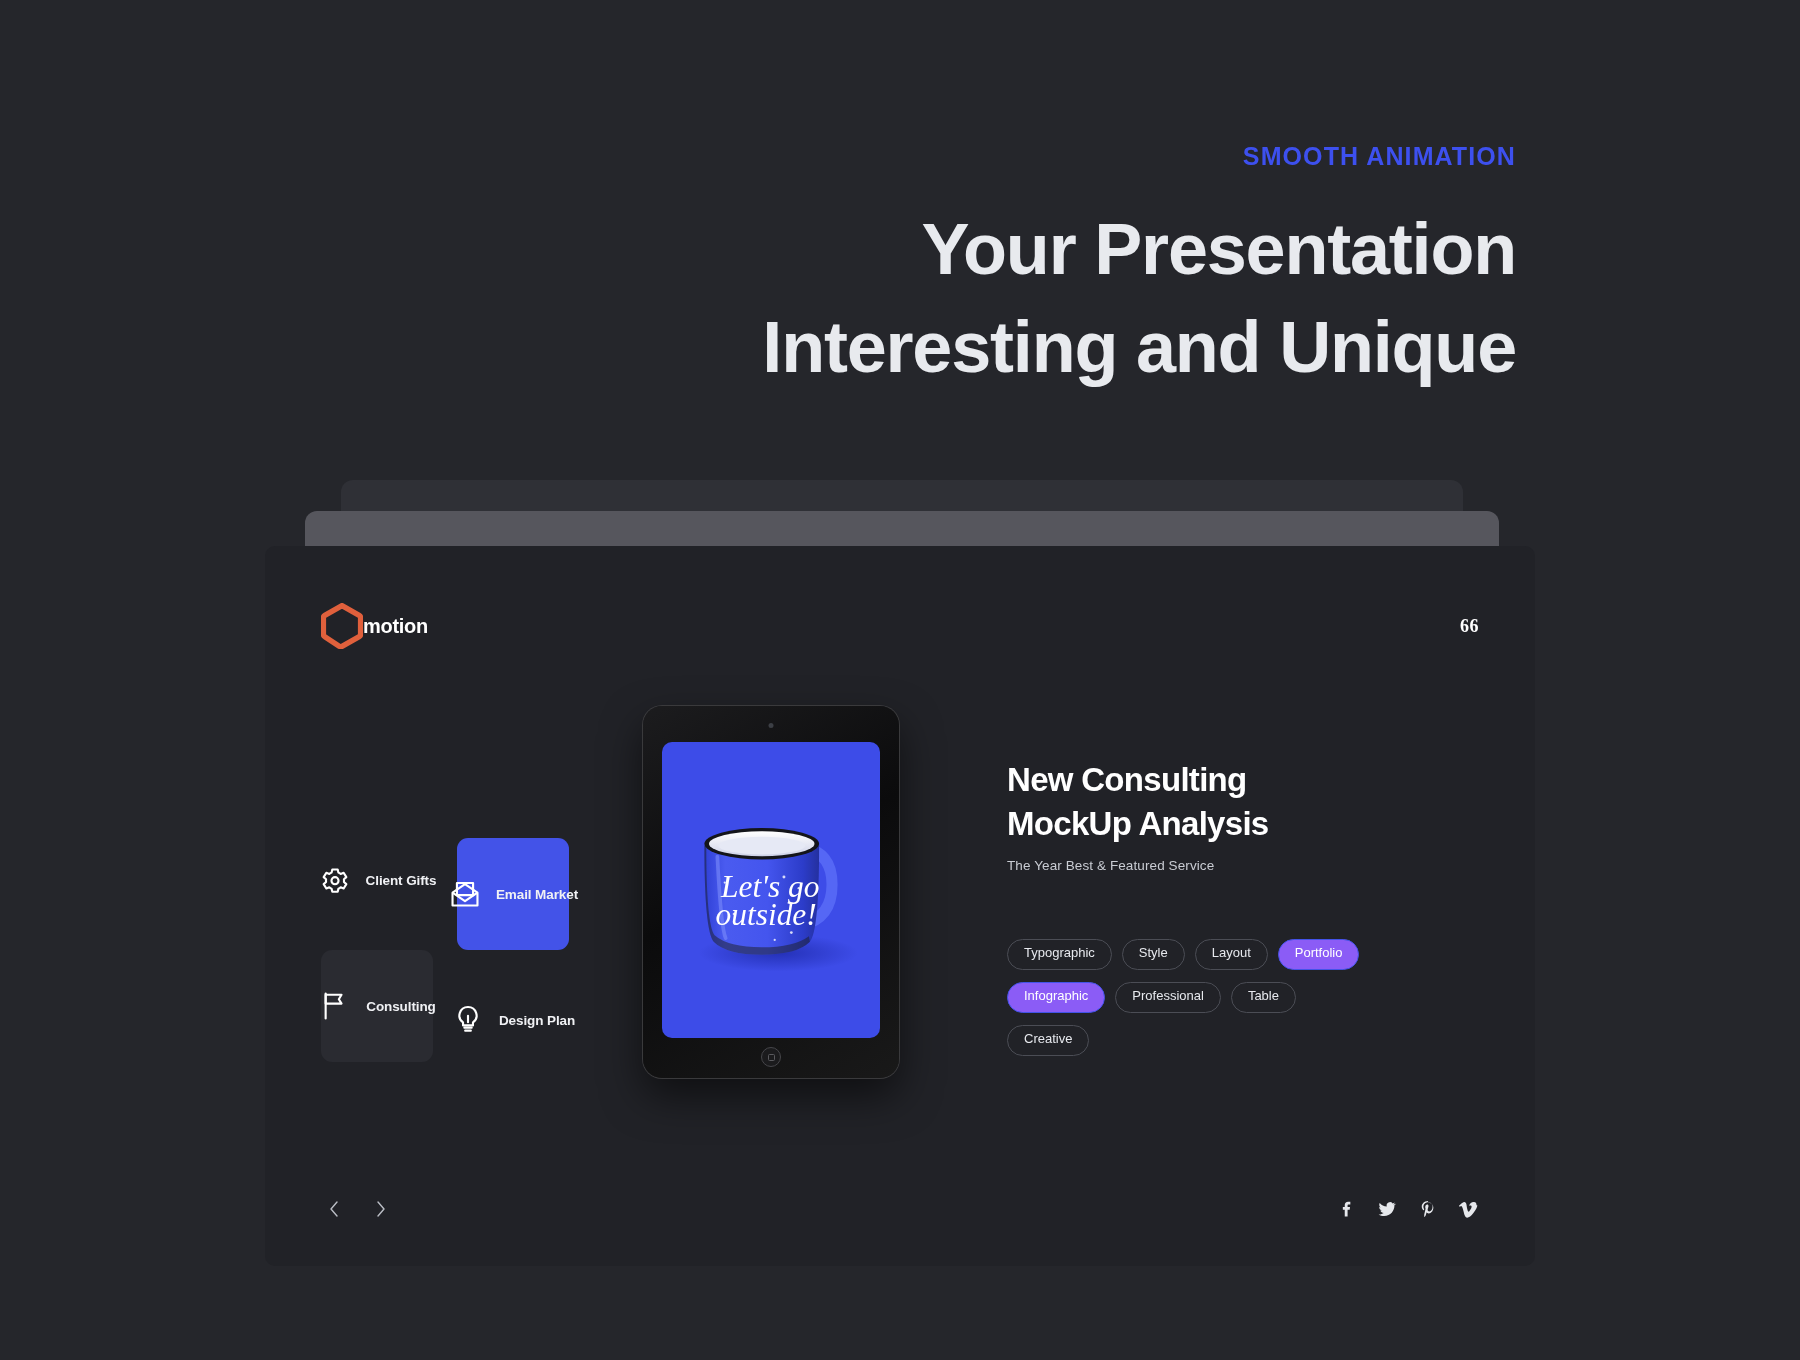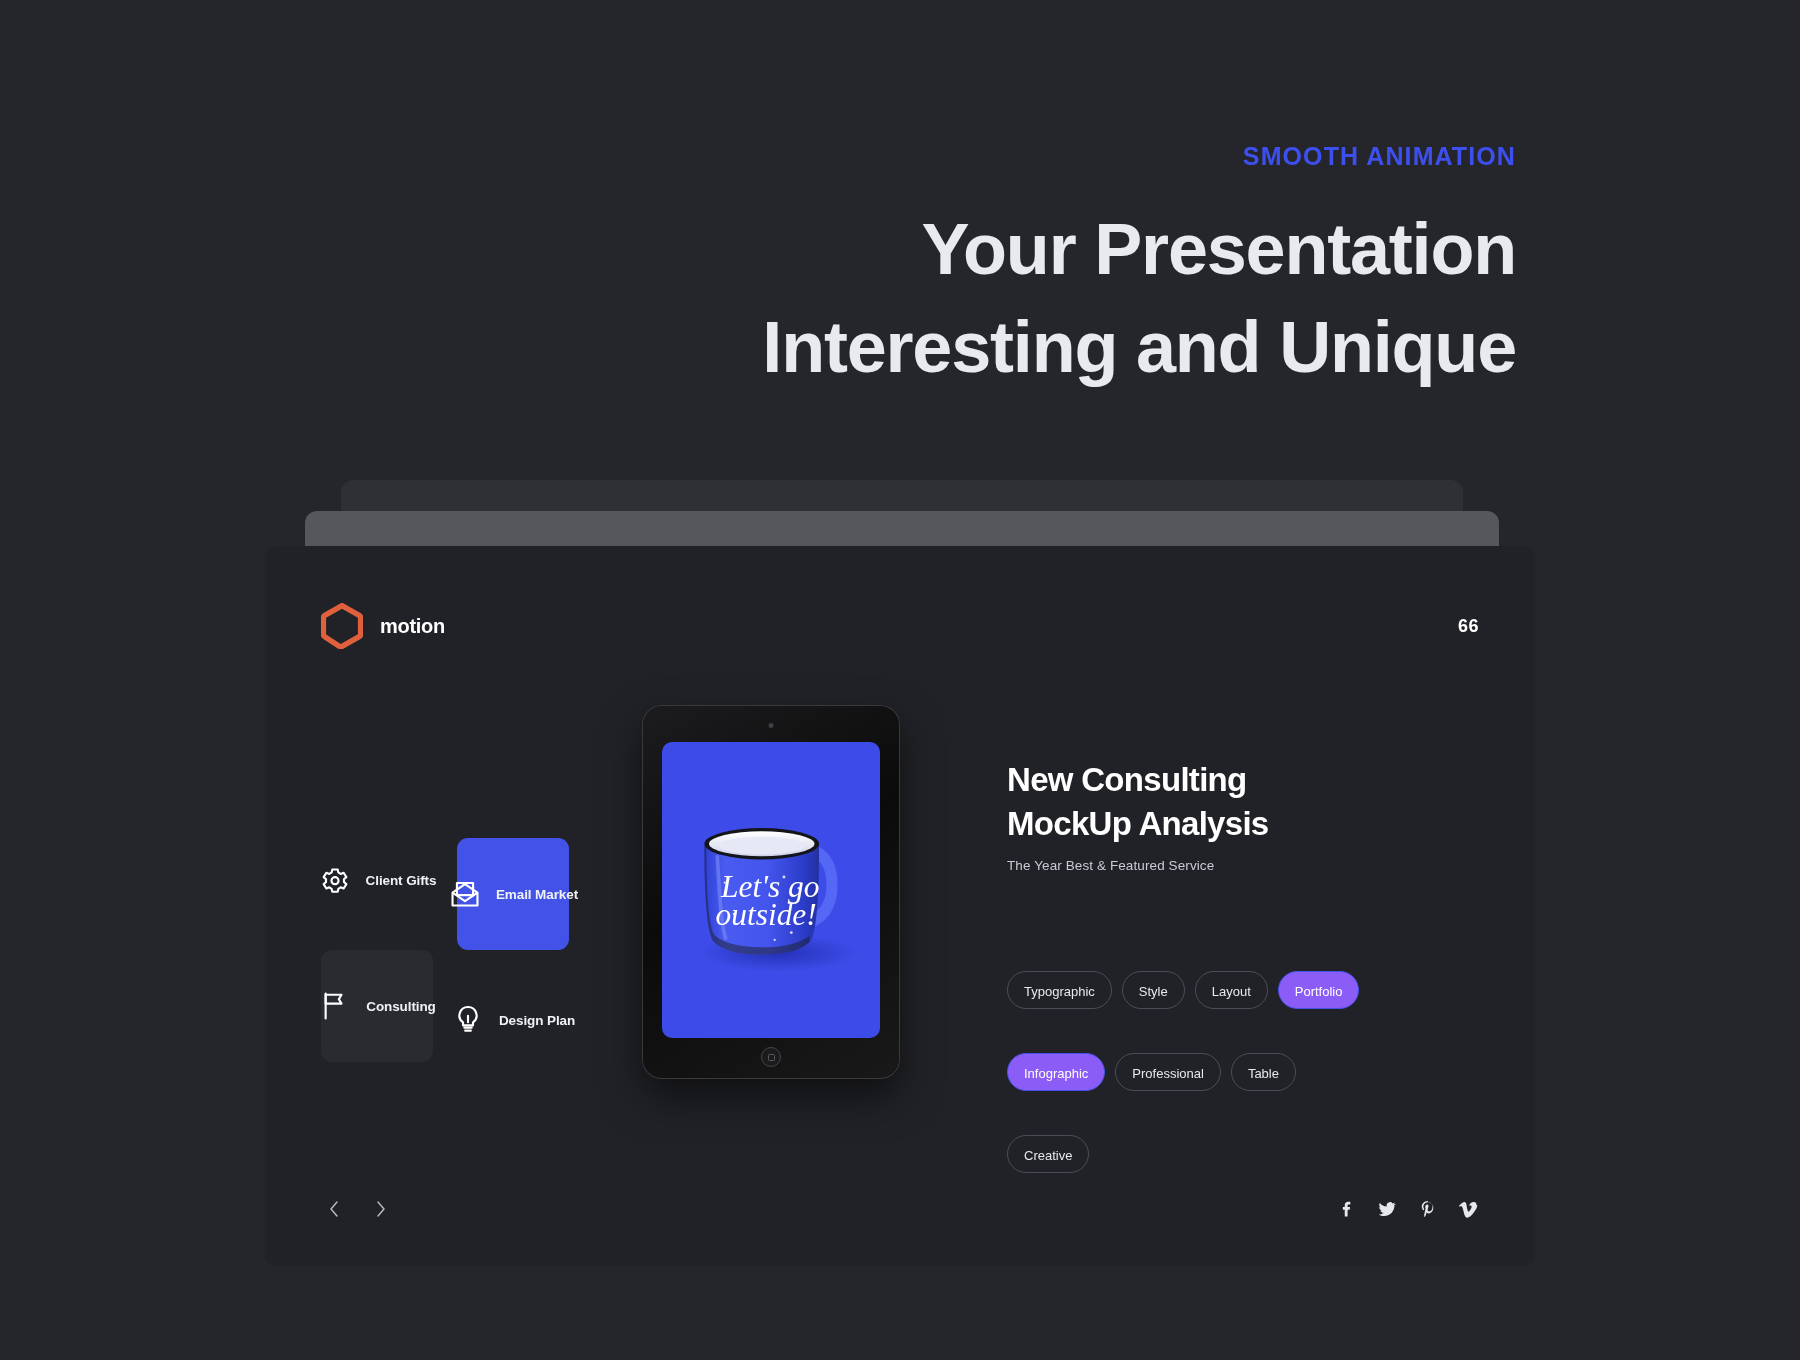--- a/index.html
+++ b/index.html
@@ -47,24 +47,24 @@
     border-radius:10px;
     overflow:hidden;
   }
 
   
   .slide-top {
     position:absolute; top:56px; left:56px; right:56px;
     height:48px;
     display:flex; align-items:center; justify-content:space-between;
   }
-  .brand { display:flex; align-items:center; gap:17px; }
+  .brand { display:flex; align-items:center; gap:0; }
   .hexlogo { width:42px; height:46px; display:block; }
   .brand-name { font-size:20px; font-weight:bold; color:#ffffff; letter-spacing:-0.3px; }
-  .page-num { font-size:18px; font-weight:bold; color:#ffffff; letter-spacing:0.5px; }
+  .page-num { font-size:18px; font-weight:bold; color:#ffffff; letter-spacing:0.5px;font-family:Liberation Serif, serif; }
 
   
   .slide-body {
     position:absolute; top:148px; left:56px; right:56px; bottom:104px;
     display:flex; align-items:flex-start;
   }
 
   
   .tiles {
     width:300px; margin-top:130px;
@@ -119,27 +119,26 @@
   .c-title {
     font-size:33px; font-weight:bold; color:#ffffff;
     line-height:1.33; letter-spacing:-0.7px;
   }
   .c-sub {
     margin-top:12px;
     font-size:13.5px; color:#c9ccd3; letter-spacing:0.1px;
   }
   .tags { margin-top:66px; display:flex; flex-wrap:wrap; gap:12px 10px; max-width:360px; }
   .tag {
-    padding:13px 16px 8px;
+    padding:6px 16px 8px;
     border-radius:20px;
     border:1px solid #4b4d55;
     font-size:13px; color:#e7e9ee;
     background:transparent; white-space:nowrap;
     line-height:1.15;
-    margin-top:32px;
   }
   .tag.on { background:#8b5cf6; border-color:#4353e8; color:#ffffff; }
 
   
   .slide-foot {
     position:absolute; bottom:44px; left:56px; right:56px;
     display:flex; align-items:center; justify-content:space-between;
   }
   .navs { display:flex; gap:20px; }
   .navbtn { width:26px; height:26px; display:flex; align-items:center; justify-content:center; }

